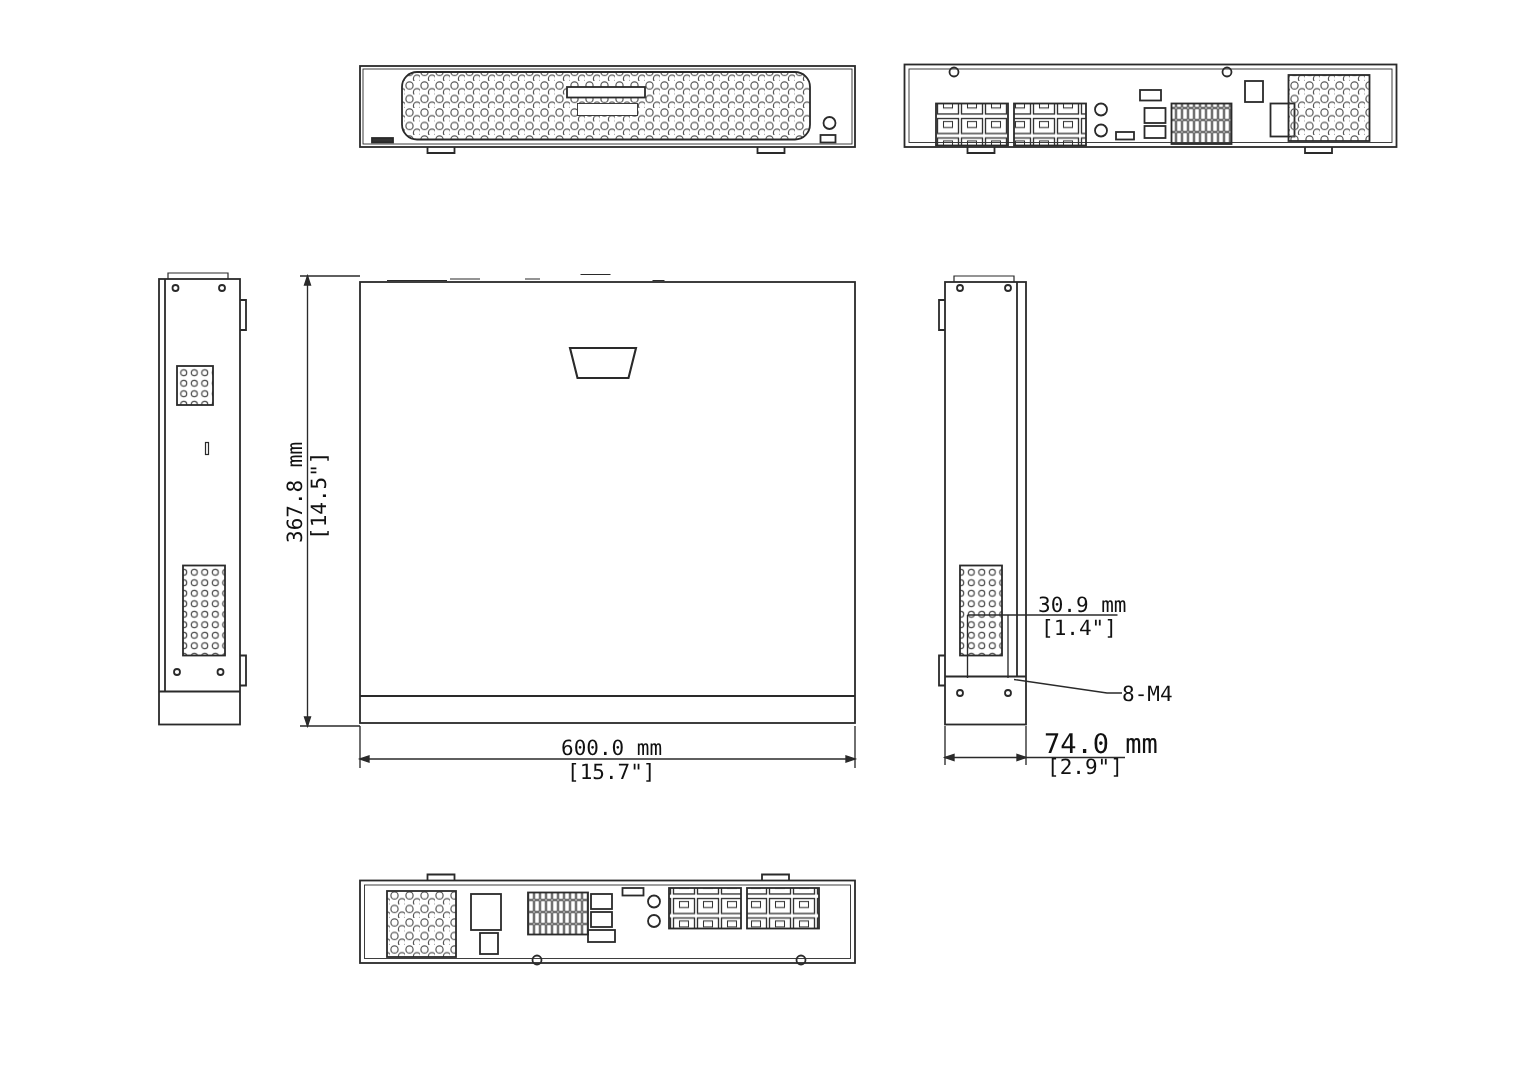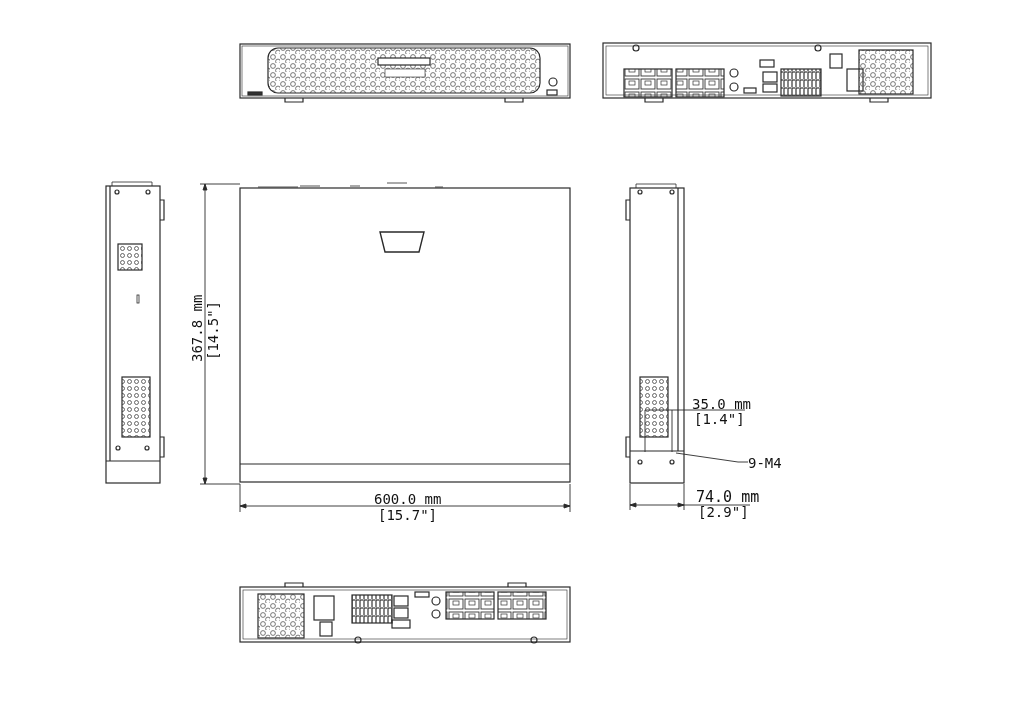--- a/index.html
+++ b/index.html
@@ -140,19 +140,19 @@
     <path d="M676 453 L738 462 L748 462"></path>
   </g>
 </svg>
 
 <div class="lbl vert" style="left:190px;top:362px;font-size:14px;">367.8 mm</div>
 <div class="lbl vert" style="left:206px;top:360px;font-size:14px;">[14.5"]</div>
 
 <div class="lbl" style="left:374px;top:492px;font-size:14px;">600.0 mm</div>
 <div class="lbl" style="left:378px;top:508px;font-size:14px;">[15.7"]</div>
 
-<div class="lbl" style="left:692px;top:397px;font-size:14px;">35.0 mm</div>
+<div class="lbl" style="left:692px;top:397px;font-size:14px;">30.9 mm</div>
 <div class="lbl" style="left:694px;top:412px;font-size:14px;">[1.4"]</div>
 
-<div class="lbl" style="left:748px;top:456px;font-size:14px;">9-M4</div>
+<div class="lbl" style="left:748px;top:456px;font-size:14px;">8-M4</div>
 
-<div class="lbl" style="left:696px;top:490px;font-size:15px;">74.0 mm</div>
+<div class="lbl" style="left:696px;top:490px;font-size:18px;">74.0 mm</div>
 <div class="lbl" style="left:698px;top:505px;font-size:14px;">[2.9"]</div>
 
 </body></html>

